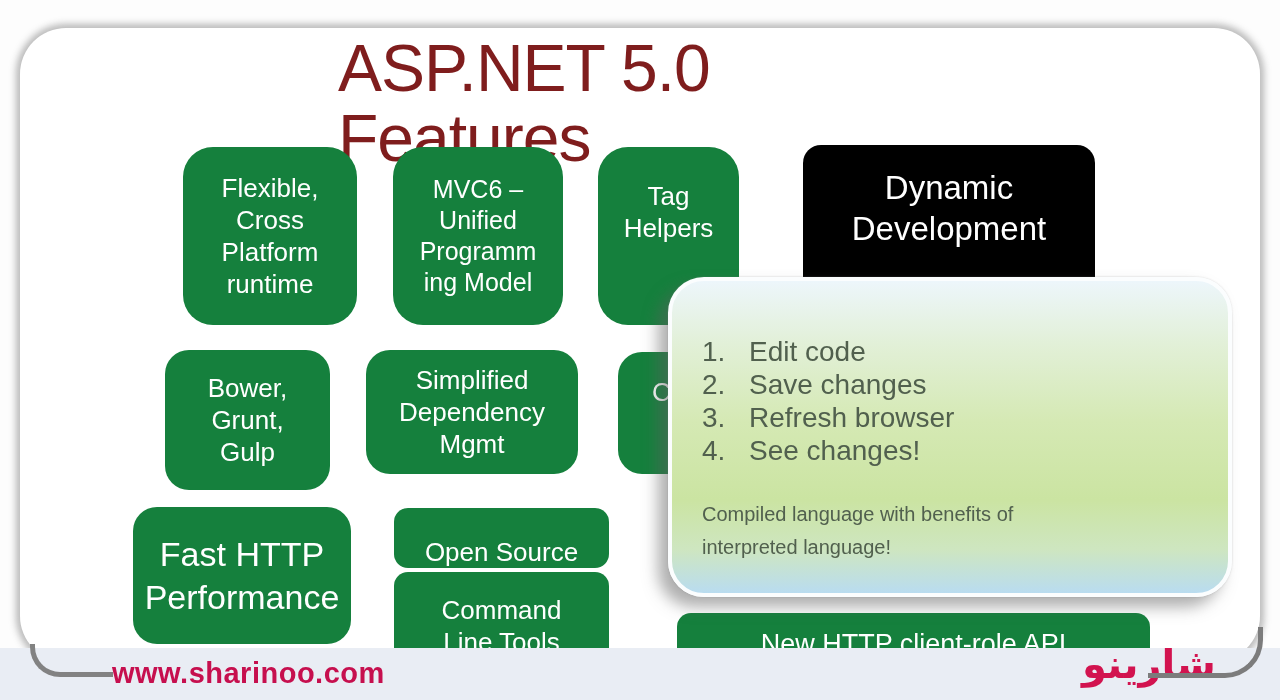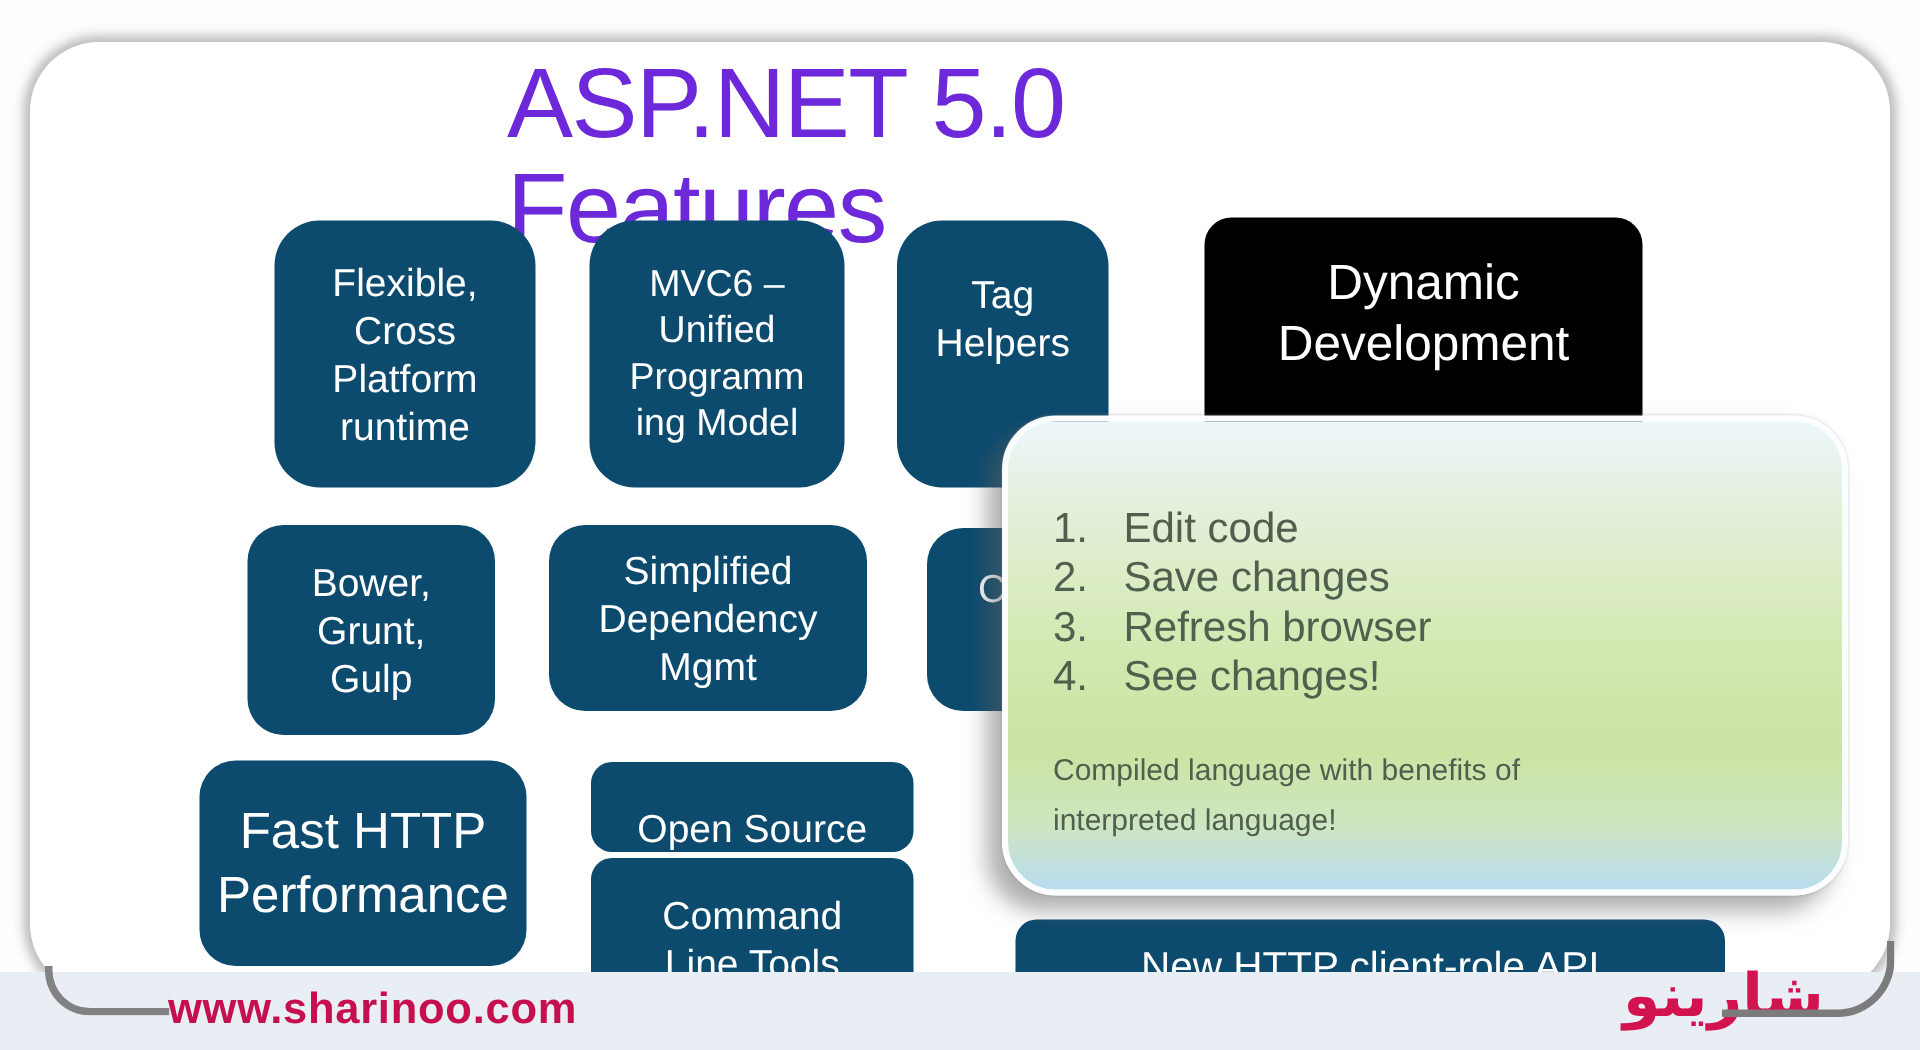--- a/index.html
+++ b/index.html
@@ -6,24 +6,24 @@
   .page{position:relative;width:1280px;height:700px;overflow:hidden;
         font-family:"Liberation Sans",sans-serif;background:#fdfdfd;}
 
   
   .slide{position:absolute;left:20px;top:28px;width:1240px;height:634px;
          background:#ffffff;border-radius:46px;
          box-shadow:0 0 7px 4px rgba(110,110,110,0.48);z-index:0;}
 
   
   .title{position:absolute;left:338px;top:33px;z-index:1;
-         font-size:66px;line-height:70px;color:#6d28d9;letter-spacing:-1px;}
+         font-size:66px;line-height:70px;color:#7f1d1d;letter-spacing:-1px;}
 
   
-  .box{position:absolute;z-index:2;background:#0c4a6e;color:#ffffff;
+  .box{position:absolute;z-index:2;background:#15803d;color:#ffffff;
        display:flex;align-items:center;justify-content:center;text-align:center;
        font-size:26px;line-height:1.24;box-sizing:border-box;}
   .box .box-label{white-space:pre-line;}
   .green{background:#000000;}
   .b1{left:183px;top:147px;width:174px;height:178px;border-radius:30px;}
   .b2{left:393px;top:147px;width:170px;height:178px;border-radius:30px;font-size:25px;}
   .b3{left:598px;top:147px;width:141px;height:178px;border-radius:30px;padding-bottom:48px;}
   .b4{left:803px;top:145px;width:292px;height:180px;border-radius:18px;
       font-size:33px;padding-bottom:52px;}
   .b5{left:165px;top:350px;width:165px;height:140px;border-radius:24px;}

